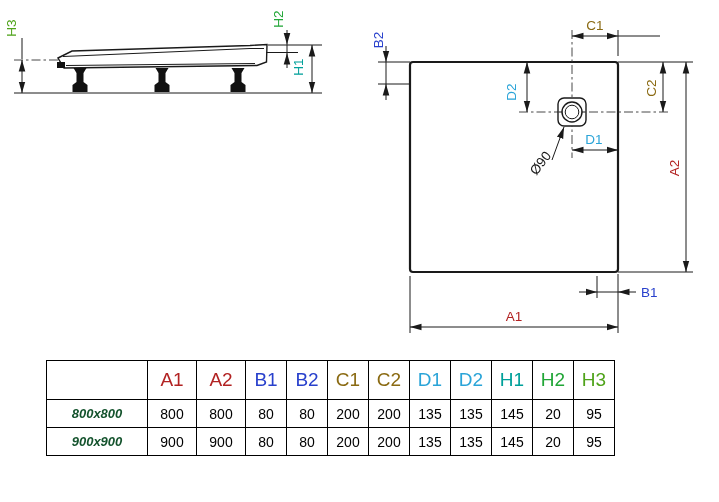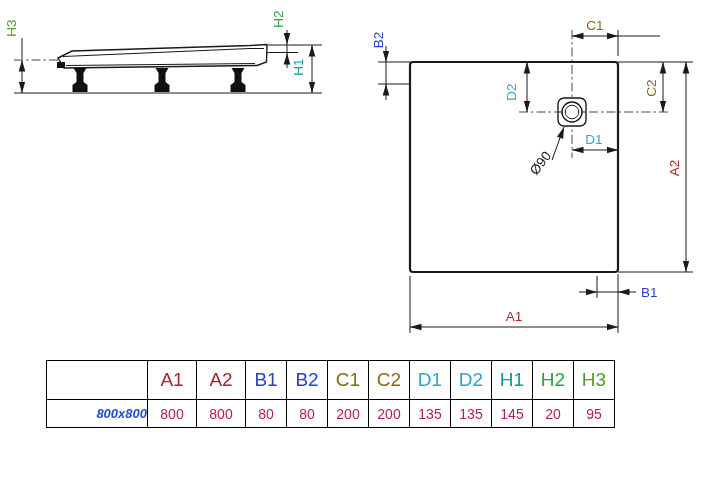--- a/index.html
+++ b/index.html
@@ -13,22 +13,22 @@
   svg .mid{stroke-width:1.4;}
   svg .dd{stroke:#333;stroke-width:0.9;fill:none;stroke-dasharray:9 3 2.5 3;}
   svg .shape{stroke:#1a1a1a;fill:#fff;}
   svg .solid{fill:#111;stroke:none;}
   svg text{font-family:"Liberation Sans",sans-serif;font-size:13.5px;fill:#1a1a1a;}
   svg text.mdl{text-anchor:middle;}
   .dim-table{position:absolute;left:46px;top:360px;border-collapse:collapse;table-layout:fixed;}
   .dim-table th,.dim-table td{border:1px solid #000;text-align:center;vertical-align:middle;
         background:#fff;padding:0;}
   .dim-table thead th{height:38px;font-size:19px;font-weight:normal;}
-  .dim-table tbody td{height:27px;font-size:14px;color:#be185d;}
-  .dim-table .rowlabel{font-size:13px;font-weight:bold;font-style:italic;color:#1d4ed8;text-align:right;}
+  .dim-table tbody td{height:27px;font-size:14px;color:#000000;}
+  .dim-table .rowlabel{font-size:13px;font-weight:bold;font-style:italic;color:#14532d;}
 </style>
 </head>
 <body>
 
 <div class="page">
 
   <svg id="side-view" width="345" height="125" viewBox="0 0 345 125">
     <defs>
       <marker id="arrS" markerUnits="userSpaceOnUse" markerWidth="12" markerHeight="9" refX="11.5" refY="4.5" orient="auto-start-reverse">
         <path d="M11.5,4.5 L0,1.2 L0,7.8 Z" fill="#1a1a1a"></path>
@@ -185,16 +185,30 @@
         <td>80</td>
         <td>80</td>
         <td>200</td>
         <td>200</td>
         <td>135</td>
         <td>135</td>
         <td>145</td>
         <td>20</td>
         <td>95</td>
       </tr>
+      <tr>
+        <th class="rowlabel">900x900</th>
+        <td>900</td>
+        <td>900</td>
+        <td>80</td>
+        <td>80</td>
+        <td>200</td>
+        <td>200</td>
+        <td>135</td>
+        <td>135</td>
+        <td>145</td>
+        <td>20</td>
+        <td>95</td>
+      </tr>
     </tbody>
   </table>
 
 </div>
 
 </body></html>

